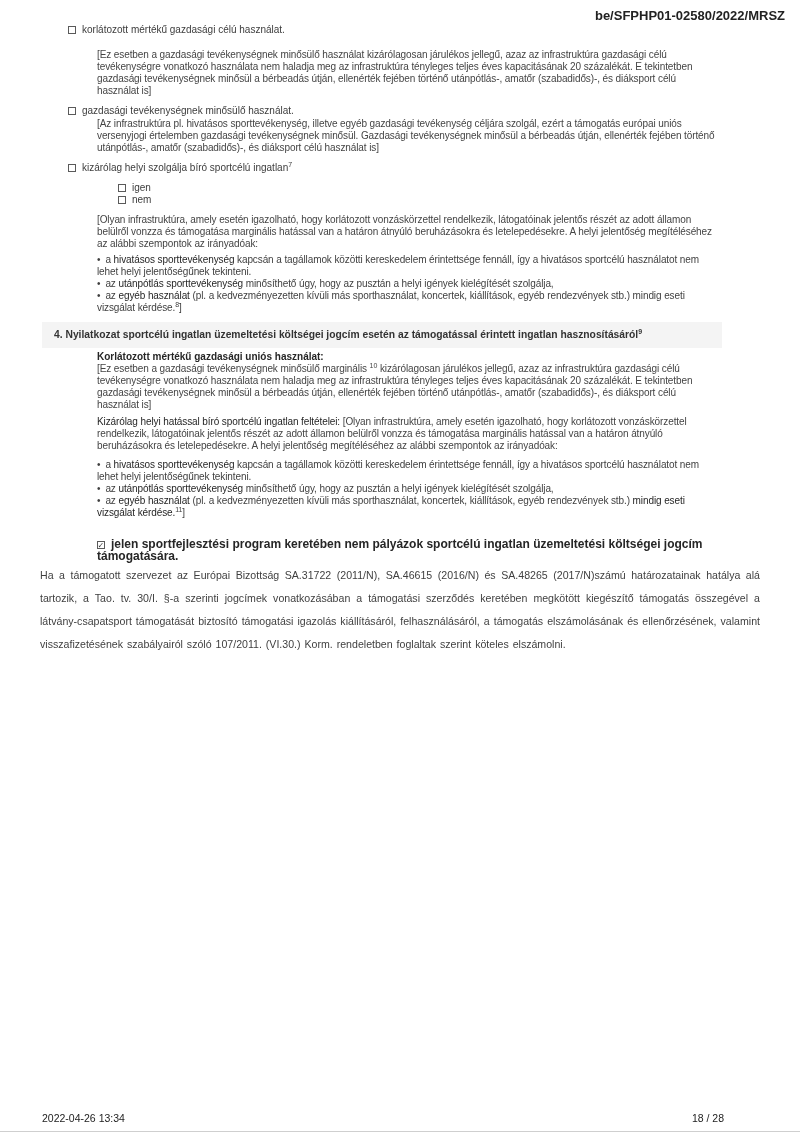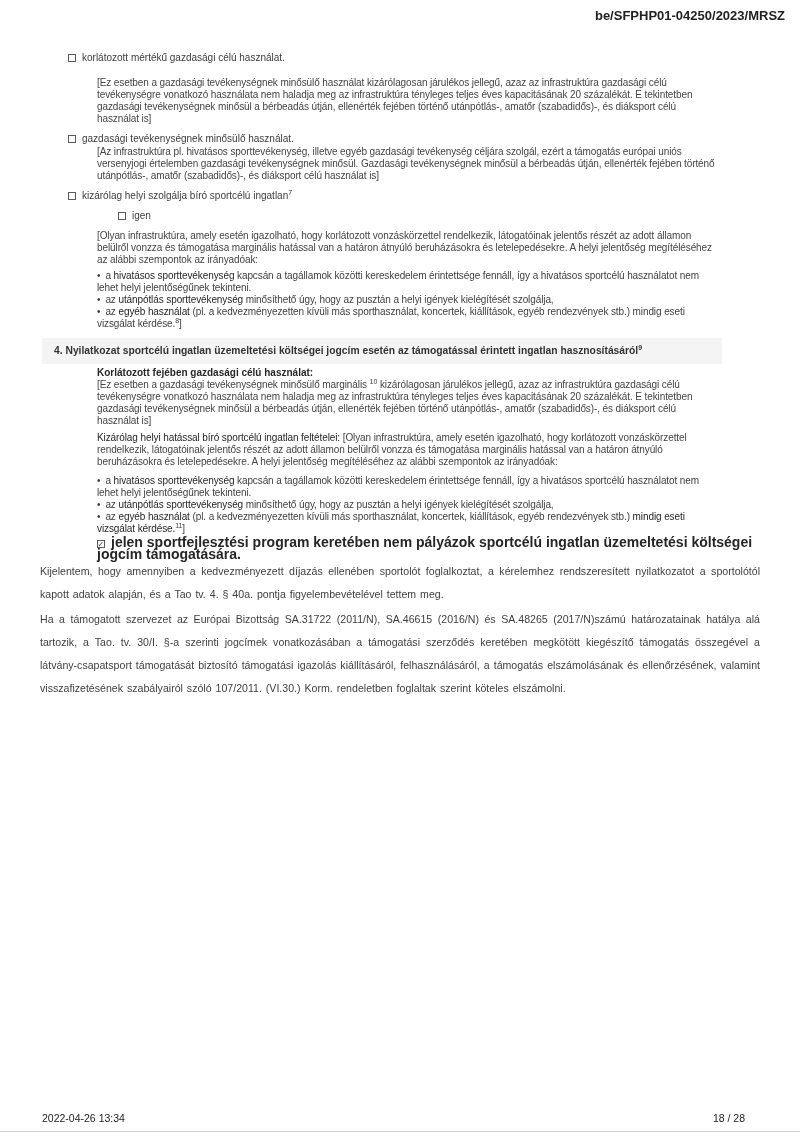--- a/index.html
+++ b/index.html
@@ -3,21 +3,21 @@
 <meta charset="utf-8">
 <style>
   html,body{margin:0;padding:0;}
   body{
     width:800px;height:1132px;background:#ffffff;position:relative;overflow:hidden;
     font-family:"Liberation Sans","DejaVu Sans",sans-serif;color:#3f3f3f;
   }
   .doc-id{
     position:absolute;top:8px;right:15px;font-size:13px;font-weight:bold;color:#222;
   }
-  .content{padding:52px 40px 0 40px;}
+  .content{padding:24px 40px 0 40px;}
   .check-line{margin-left:28px;font-size:10px;line-height:12px;color:#3c3c3c;}
   .check-line.first{margin-top:0;}
   .checkbox{
     display:inline-block;width:8px;height:8px;border:1px solid #5a5a5a;background:#fff;
     margin-right:6px;vertical-align:-1px;position:relative;box-sizing:border-box;
   }
   .checkbox.checked::after{
     content:"\2713";position:absolute;left:-0.5px;top:-2.5px;font-size:8px;color:#3a3a3a;font-weight:bold;
   }
   .note{
@@ -38,34 +38,34 @@
   }
   .para{
     font-size:10.6px;line-height:23px;text-align:justify;color:#3f3f3f;word-spacing:1px;
   }
   .para.intro{margin-top:7px;}
   .s4-block{margin-left:57px;margin-top:3px;}
   .s4-heading{font-size:10px;line-height:12px;font-weight:bold;color:#262626;}
   .s4-note{font-size:10px;line-height:12px;white-space:pre-line;letter-spacing:-0.1px;color:#444;}
   .s4-local{margin-top:5px;}
   .s4-bullets{margin-top:7px;font-size:10px;line-height:12px;letter-spacing:-0.1px;}
-  .decl-line{margin-top:1px;font-size:14px;line-height:12px;font-weight:bold;color:#262626;}
+  .decl-line{margin-top:19px;font-size:12px;line-height:12px;font-weight:bold;color:#262626;}
   .closing1{margin-top:0;}
   .closing2{margin-top:2px;}
   .footer{
-    position:absolute;top:1112px;left:42px;right:55px;display:flex;
+    position:absolute;top:1112px;left:42px;right:76px;display:flex;
     justify-content:space-between;font-size:10.5px;color:#222;
   }
   .bottom-edge{position:absolute;bottom:0;left:0;width:800px;height:1px;background:#cfcfcf;}
   .mt13{margin-top:13px;} .mt8{margin-top:8px;} .mt7{margin-top:1px;} .mt4{margin-top:4px;}
 </style>
 </head>
 <body>
 
-<div class="doc-id">be/SFPHP01-04250/2023/MRSZ</div>
+<div class="doc-id">be/SFPHP01-02580/2022/MRSZ</div>
 
 <div class="content">
 
   <div class="check-line first">
     <span class="checkbox"></span><span>korlátozott mértékű gazdasági célú használat.</span>
   </div>
   <div class="note mt13">[Ez esetben a gazdasági tevékenységnek minősülő használat kizárólagosan járulékos jellegű, azaz az infrastruktúra gazdasági célú
 tevékenységre vonatkozó használata nem haladja meg az infrastruktúra tényleges teljes éves kapacitásának 20 százalékát. E tekintetben
 gazdasági tevékenységnek minősül a bérbeadás útján, ellenérték fejében történő utánpótlás-, amatőr (szabadidős)-, és diáksport célú
 használat is]</div>
@@ -78,41 +78,44 @@
 utánpótlás-, amatőr (szabadidős)-, és diáksport célú használat is]</div>
 
   <div class="check-line mt8">
     <span class="checkbox"></span><span>kizárólag helyi szolgálja bíró sportcélú ingatlan</span><sup>7</sup>
   </div>
 
   <div class="sub-options mt8">
     <div class="check-line" style="margin-left:0">
       <span class="checkbox"></span><span>igen</span>
     </div>
+    <div class="check-line" style="margin-left:0">
+      <span class="checkbox"></span><span>nem</span>
+    </div>
   </div>
 
   <div class="note mt8">[Olyan infrastruktúra, amely esetén igazolható, hogy korlátozott vonzáskörzettel rendelkezik, látogatóinak jelentős részét az adott államon
 belülről vonzza és támogatása marginális hatással van a határon átnyúló beruházásokra és letelepedésekre. A helyi jelentőség megítéléséhez
 az alábbi szempontok az irányadóak:</div>
 
   <div class="bullets mt4">
     <div class="bullet"><span class="dot"></span><span>a </span><b>hivatásos sporttevékenység</b><span> kapcsán a tagállamok közötti kereskedelem érintettsége fennáll, így a hivatásos sportcélú használatot nem
 lehet helyi jelentőségűnek tekinteni.</span></div>
     <div class="bullet"><span class="dot"></span><span>az </span><b>utánpótlás sporttevékenység</b><span> minősíthető úgy, hogy az pusztán a helyi igények kielégítését szolgálja,</span></div>
     <div class="bullet"><span class="dot"></span><span>az </span><b>egyéb használat</b><span> (pl. a kedvezményezetten kívüli más sporthasználat, koncertek, kiállítások, egyéb rendezvények stb.) mindig eseti
 vizsgálat kérdése.</span><sup>8</sup><span>]</span></div>
   </div>
 
   <div class="section-bar">
     <span>4. Nyilatkozat sportcélú ingatlan üzemeltetési költségei jogcím esetén az támogatással érintett ingatlan hasznosításáról</span><sup>9</sup>
   </div>
 
 
   <div class="s4-block">
-    <div class="s4-heading">Korlátozott fejében gazdasági célú használat:</div>
+    <div class="s4-heading">Korlátozott mértékű gazdasági uniós használat:</div>
     <div class="s4-note"><span>[Ez esetben a gazdasági tevékenységnek minősülő marginális </span><sup>10</sup><span> kizárólagosan járulékos jellegű, azaz az infrastruktúra gazdasági célú
 tevékenységre vonatkozó használata nem haladja meg az infrastruktúra tényleges teljes éves kapacitásának 20 százalékát. E tekintetben
 gazdasági tevékenységnek minősül a bérbeadás útján, ellenérték fejében történő utánpótlás-, amatőr (szabadidős)-, és diáksport célú
 használat is]</span></div>
 
     <div class="s4-note s4-local"><b>Kizárólag helyi hatással bíró sportcélú ingatlan feltételei:</b><span> [Olyan infrastruktúra, amely esetén igazolható, hogy korlátozott vonzáskörzettel
 rendelkezik, látogatóinak jelentős részét az adott államon belülről vonzza és támogatása marginális hatással van a határon átnyúló
 beruházásokra és letelepedésekre. A helyi jelentőség megítéléséhez az alábbi szempontok az irányadóak:</span></div>
 
     <div class="s4-bullets">
@@ -121,21 +124,20 @@
       <div class="bullet"><span class="dot"></span><span>az </span><b>utánpótlás sporttevékenység</b><span> minősíthető úgy, hogy az pusztán a helyi igények kielégítését szolgálja,</span></div>
       <div class="bullet"><span class="dot"></span><span>az </span><b>egyéb használat</b><span> (pl. a kedvezményezetten kívüli más sporthasználat, koncertek, kiállítások, egyéb rendezvények stb.) </span><b>mindig eseti
 vizsgálat kérdése.</b><sup>11</sup><span>]</span></div>
     </div>
 
     <div class="decl-line">
       <span class="checkbox checked"></span><span>jelen sportfejlesztési program keretében nem pályázok sportcélú ingatlan üzemeltetési költségei jogcím támogatására.</span>
     </div>
   </div>
 
-  <div class="para closing1">Kijelentem, hogy amennyiben a kedvezményezett díjazás ellenében sportolót foglalkoztat, a kérelemhez rendszeresített nyilatkozatot a sportolótól kapott adatok alapján, és a Tao tv. 4. § 40a. pontja figyelembevételével tettem meg.</div>
   <div class="para closing2">Ha a támogatott szervezet az Európai Bizottság SA.31722 (2011/N), SA.46615 (2016/N) és SA.48265 (2017/N)számú határozatainak hatálya alá tartozik, a Tao. tv. 30/I. §-a szerinti jogcímek vonatkozásában a támogatási szerződés keretében megkötött kiegészítő támogatás összegével a látvány-csapatsport támogatását biztosító támogatási igazolás kiállításáról, felhasználásáról, a támogatás elszámolásának és ellenőrzésének, valamint visszafizetésének szabályairól szóló 107/2011. (VI.30.) Korm. rendeletben foglaltak szerint köteles elszámolni.</div>
 
 </div>
 
 <div class="footer">
   <span>2022-04-26 13:34</span>
   <span>18 / 28</span>
 </div>
 
 <div class="bottom-edge"></div>

